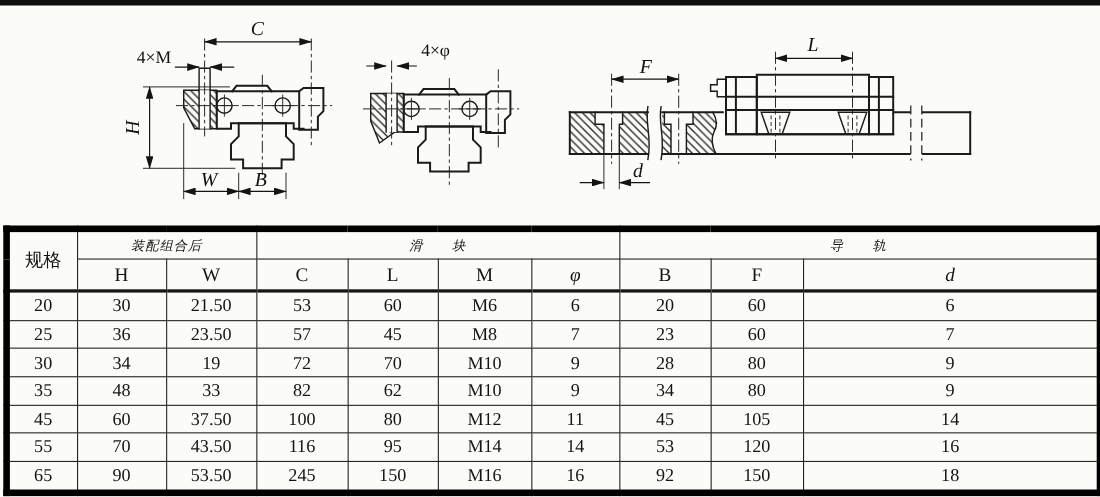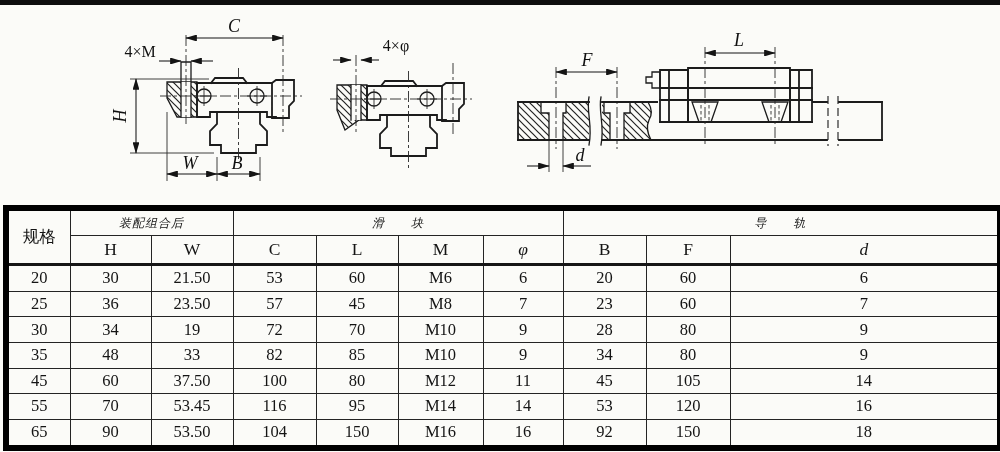--- a/index.html
+++ b/index.html
@@ -221,21 +221,21 @@
           <td>9</td>
           <td>28</td>
           <td>80</td>
           <td>9</td>
         </tr>
         <tr>
           <td>35</td>
           <td>48</td>
           <td>33</td>
           <td>82</td>
-          <td>85</td>
+          <td>62</td>
           <td>M10</td>
           <td>9</td>
           <td>34</td>
           <td>80</td>
           <td>9</td>
         </tr>
         <tr>
           <td>45</td>
           <td>60</td>
           <td>37.50</td>
@@ -243,34 +243,34 @@
           <td>80</td>
           <td>M12</td>
           <td>11</td>
           <td>45</td>
           <td>105</td>
           <td>14</td>
         </tr>
         <tr>
           <td>55</td>
           <td>70</td>
-          <td>53.45</td>
+          <td>43.50</td>
           <td>116</td>
           <td>95</td>
           <td>M14</td>
           <td>14</td>
           <td>53</td>
           <td>120</td>
           <td>16</td>
         </tr>
         <tr>
           <td>65</td>
           <td>90</td>
           <td>53.50</td>
-          <td>104</td>
+          <td>245</td>
           <td>150</td>
           <td>M16</td>
           <td>16</td>
           <td>92</td>
           <td>150</td>
           <td>18</td>
         </tr>
       </tbody>
   </table>
 </div>

